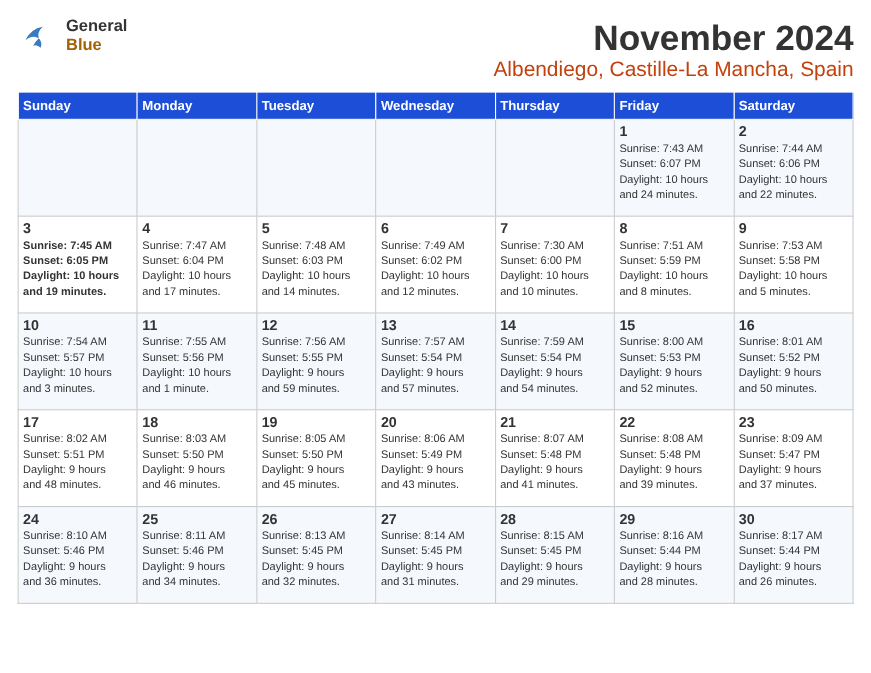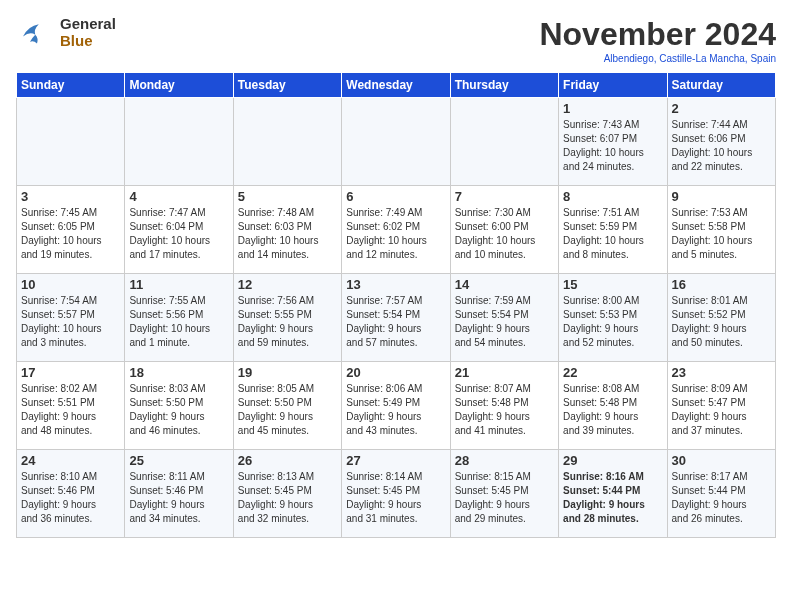--- a/index.html
+++ b/index.html
@@ -27,22 +27,22 @@
     }
     .title-block {
       text-align: right;
     }
     .month-title {
       font-size: 32px;
       font-weight: bold;
       color: #333;
     }
     .location {
-      font-size: 10px;
-      color: #1d4ed8;
+      font-size: 19px;
+      color: #c2410c;
     }
     table {
       width: 100%;
       border-collapse: collapse;
       table-layout: fixed;
     }
     thead tr th {
       background: #1d4ed8;
       color: #fff;
       font-size: 12px;
@@ -128,21 +128,21 @@
           <span class="day-number">2</span>
           <div class="day-info" style="white-space: pre-line;">Sunrise: 7:44 AM
 Sunset: 6:06 PM
 Daylight: 10 hours
 and 22 minutes.</div>
         </td>
       </tr>
       <tr>
         <td>
           <span class="day-number">3</span>
-          <div class="day-info" style="white-space: pre-line;">Sunrise: 7:45 AM
+          <div class="day-info" style="white-space: pre-line; font-weight: bold;">Sunrise: 7:45 AM
 Sunset: 6:05 PM
 Daylight: 10 hours
 and 19 minutes.</div>
         </td>
         <td>
           <span class="day-number">4</span>
           <div class="day-info" style="white-space: pre-line;">Sunrise: 7:47 AM
 Sunset: 6:04 PM
 Daylight: 10 hours
 and 17 minutes.</div>
@@ -316,21 +316,21 @@
         </td>
         <td>
           <span class="day-number">28</span>
           <div class="day-info" style="white-space: pre-line;">Sunrise: 8:15 AM
 Sunset: 5:45 PM
 Daylight: 9 hours
 and 29 minutes.</div>
         </td>
         <td>
           <span class="day-number">29</span>
-          <div class="day-info" style="white-space: pre-line; font-weight: bold;">Sunrise: 8:16 AM
+          <div class="day-info" style="white-space: pre-line;">Sunrise: 8:16 AM
 Sunset: 5:44 PM
 Daylight: 9 hours
 and 28 minutes.</div>
         </td>
         <td>
           <span class="day-number">30</span>
           <div class="day-info" style="white-space: pre-line;">Sunrise: 8:17 AM
 Sunset: 5:44 PM
 Daylight: 9 hours
 and 26 minutes.</div>

